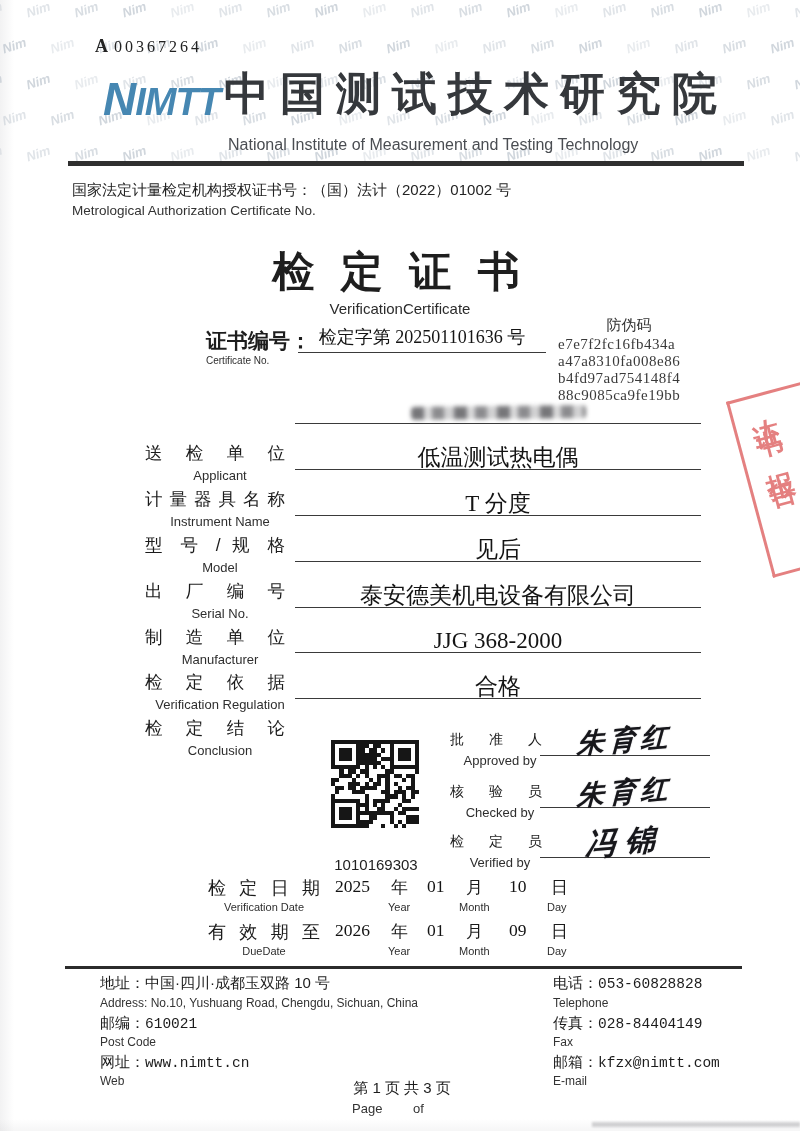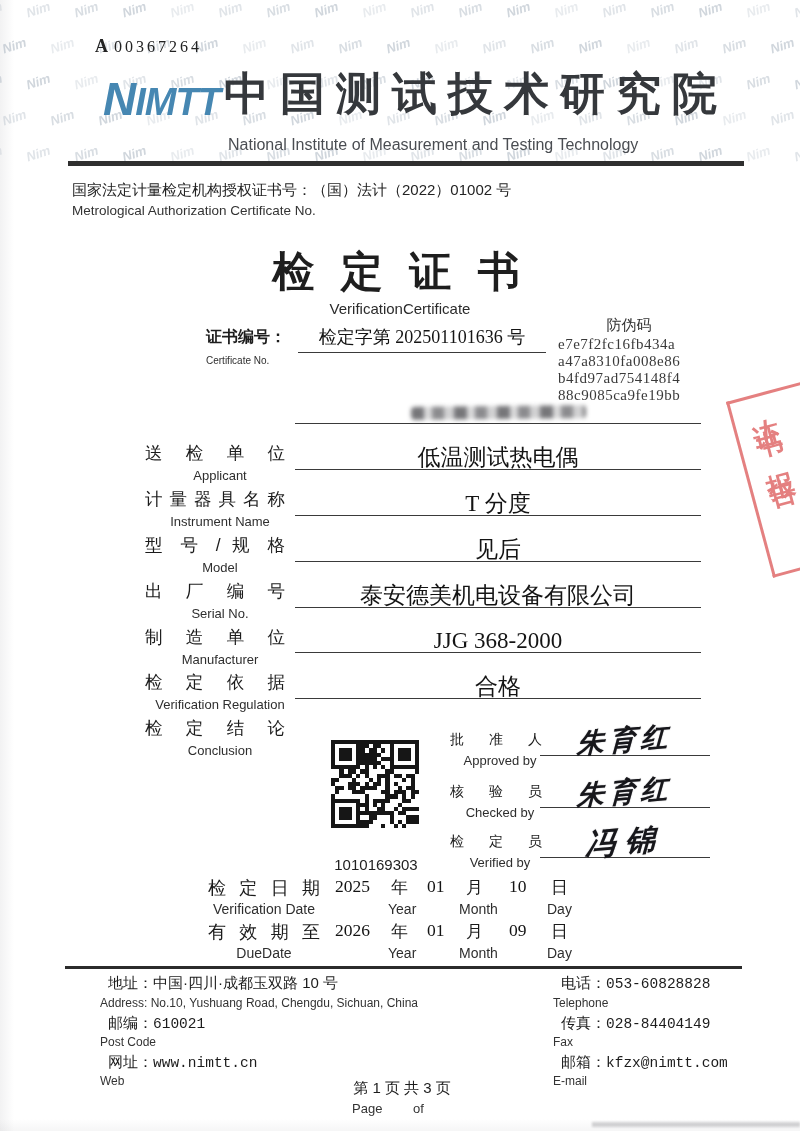--- a/index.html
+++ b/index.html
@@ -25,21 +25,21 @@
     white-space:nowrap;}
   .black-bar{position:absolute;left:68px;top:161px;width:676px;height:5px;background:#2f2f2f;}
   .auth-cn{position:absolute;left:72px;top:181px;font-size:15px;color:#232323;}
   .auth-en{position:absolute;left:72px;top:203px;font-size:13.5px;color:#333;}
   
   .cert-title{position:absolute;left:0;top:244px;width:800px;text-align:center;
     font-family:"Liberation Serif",serif;font-weight:700;font-size:42px;letter-spacing:8px;color:#1e1e1e;}
   .cert-title-en{position:absolute;left:0;top:300px;width:800px;text-align:center;
     font-size:15px;color:#2b2b2b;}
   
-  .cno-label{position:absolute;left:206px;top:327px;font-size:16px;font-weight:700;color:#1d1d1d;}
+  .cno-label{position:absolute;left:206px;top:327px;font-size:21px;font-weight:700;color:#1d1d1d;}
   .cno-value{position:absolute;left:298px;top:325px;width:248px;text-align:center;
     font-family:"Liberation Serif",serif;font-size:18px;border-bottom:1.6px solid #3a3a3a;
     padding-bottom:3px;color:#141414;}
   .cno-en{position:absolute;left:206px;top:355px;font-size:10px;color:#2e2e2e;}
   .sec-block{position:absolute;left:553px;top:316px;width:152px;font-family:"Liberation Serif",serif;
     color:#3a3a3a;text-align:center;}
   .sec-label{font-size:15px;margin-bottom:1px;color:#333;}
   .sec-lines{font-size:15px;line-height:17px;letter-spacing:.5px;white-space:pre-line;text-align:left;
     padding-left:5px;}
   
@@ -71,28 +71,28 @@
     text-shadow:0 0 1px rgba(25,25,35,.55);line-height:46px;}
   .sig.big{font-size:30px;letter-spacing:10px;}
   
   .date-row{position:absolute;left:0;width:760px;height:24px;}
   .date-row span{position:absolute;white-space:nowrap;}
   .dl-cn{left:208px;width:112px;font-size:18px;color:#1b1b1b;text-align:justify;text-align-last:justify;}
   .d-num{font-family:"Liberation Serif",serif;font-size:17.5px;color:#141414;}
   .d-unit{font-size:17px;font-weight:500;color:#1b1b1b;}
   .d-year{left:335px;}.u-year{left:391px;}.d-month{left:427px;}.u-month{left:466px;}
   .d-day{left:509px;}.u-day{left:551px;}
-  .date-en{position:absolute;left:0;width:760px;height:18px;font-size:14px;color:#2e2e2e;}
+  .date-en{position:absolute;left:0;width:760px;height:18px;font-size:11px;color:#2e2e2e;}
   .date-en span{position:absolute;white-space:nowrap;}
   .dl-en{left:208px;width:112px;text-align:center;}
   .e-year{left:388px;}.e-month{left:459px;}.e-day{left:547px;}
   
   .divider{position:absolute;left:65px;top:966px;width:677px;height:2.5px;background:#2b2b2b;}
   .f-row{position:absolute;white-space:nowrap;}
-  .f-cn{font-size:15px;color:#1c1c1c;margin-left:8px;}
+  .f-cn{font-size:15px;color:#1c1c1c;}
   .f-en{font-size:12px;color:#333;}
   .mono{font-family:"Liberation Mono",monospace;font-size:14.5px;}
   .page-cn{position:absolute;left:297px;top:1079px;width:210px;text-align:center;font-size:15px;color:#1c1c1c;}
   .page-en{position:absolute;top:1101px;font-size:13px;color:#333;}
   
   .stamp{position:absolute;left:726px;top:402px;width:88px;height:170px;
     border-left:3.5px solid;border-top:3.5px solid;border-bottom:3.5px solid;
     transform:rotate(-15deg);transform-origin:top left;
     writing-mode:vertical-lr;text-orientation:upright;overflow:hidden;
     font-size:27px;font-weight:700;letter-spacing:7px;padding:6px 0 0 10px;opacity:.85;}

